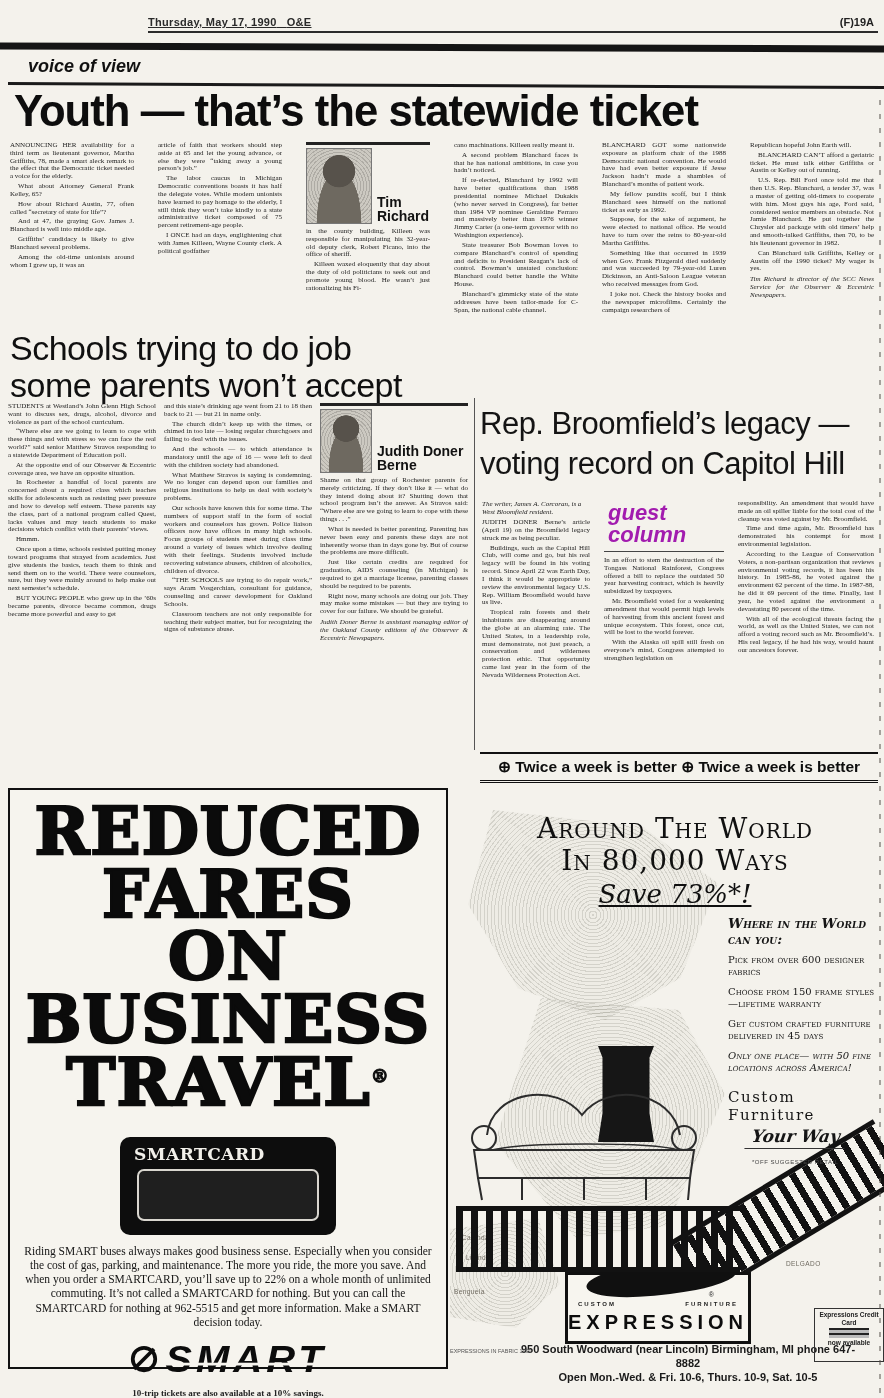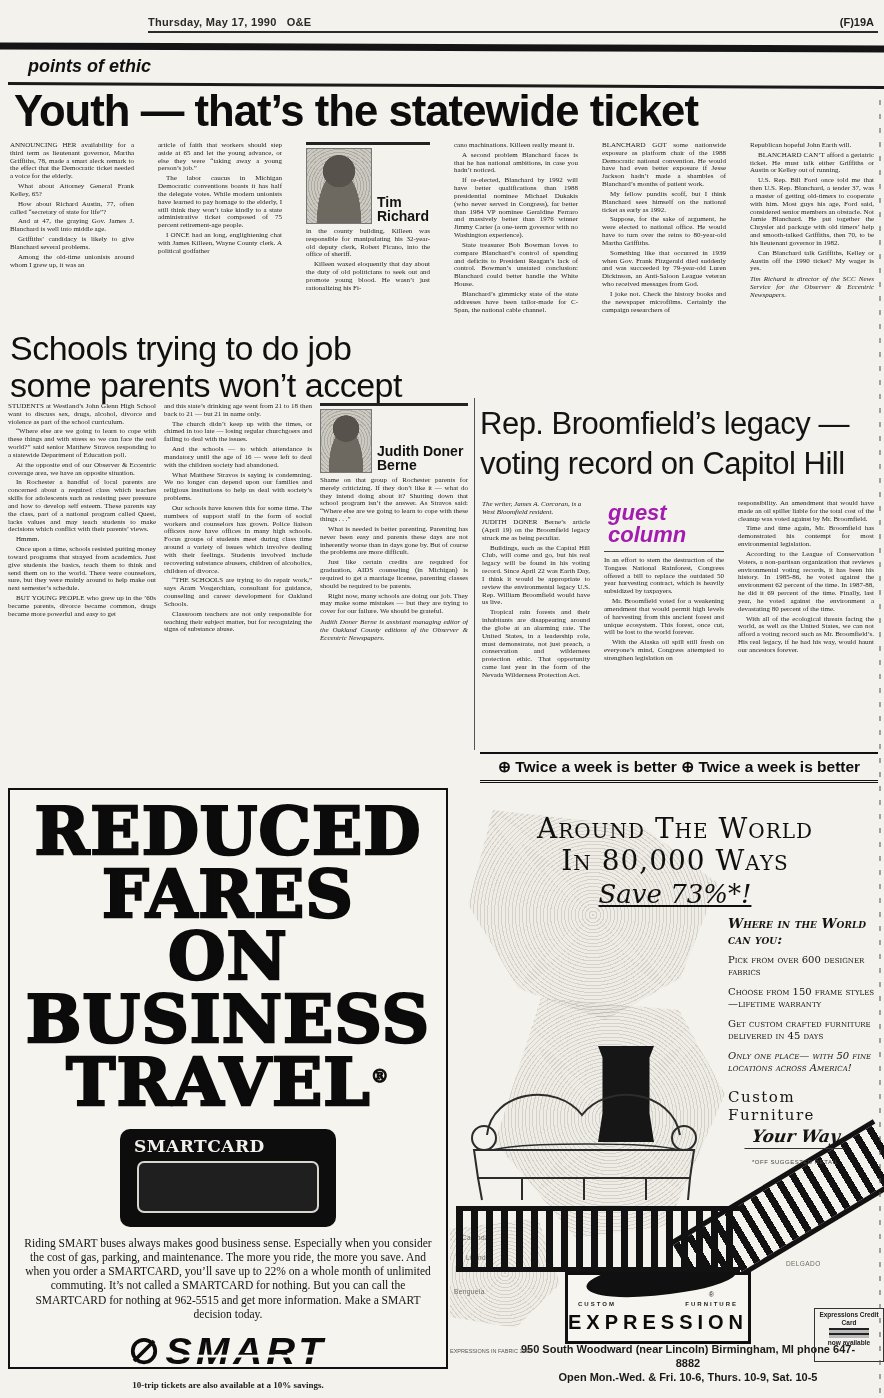--- a/index.html
+++ b/index.html
@@ -1,19 +1,19 @@
 <!DOCTYPE html>
 <html><head>
 <meta charset="utf-8">
 <style>
   html,body{margin:0;padding:0;background:#888;}
   #page{position:relative;width:884px;height:1398px;background:#f4f2ec;overflow:hidden;
         font-family:"Liberation Serif",serif;color:#1b1b1b;}
   
-  .mast-date{position:absolute;left:148px;top:16px;font:bold 11px "Liberation Sans",sans-serif;letter-spacing:.3px;color:#2a2a2a;}
+  .mast-date{position:absolute;left:148px;top:16px;font:bold 11px "Liberation Sans",sans-serif;letter-spacing:.3px;color:#2a2a2a;text-decoration:underline;}
   .mast-rule{position:absolute;left:148px;top:31px;width:730px;height:2px;background:#2b2b2b;}
   .mast-page{position:absolute;right:10px;top:16px;font:bold 11px "Liberation Sans",sans-serif;color:#222;}
   .top-bar{position:absolute;left:0;top:44px;width:884px;height:7px;background:#151515;transform:rotate(.2deg);}
   .kicker{position:absolute;left:28px;top:56px;font:italic bold 18px "Liberation Sans",sans-serif;color:#111;}
   .kicker-rule{position:absolute;left:8px;top:84px;width:876px;height:3px;background:#1a1a1a;transform:rotate(.25deg);}
   .hl1{position:absolute;left:14px;top:88px;width:866px;font:bold 45px/1 "Liberation Sans",sans-serif;color:#0d0d0d;
        transform:scaleX(.97);transform-origin:left;letter-spacing:-1px;white-space:nowrap;}
   
   .cols{position:absolute;display:flex;}
   .col{overflow:hidden;}
@@ -46,21 +46,21 @@
   .guest{font:italic bold 22px/1 "Liberation Sans",sans-serif;color:#a21caf;margin:2px 0 0 4px;}
   .guest-rule{height:1px;background:#444;margin:5px 0 5px 0;}
   
   .banner{position:absolute;left:480px;top:752px;width:398px;border-top:2px solid #111;border-bottom:3px double #111;
           padding:4px 0;font:bold 15.5px "Liberation Sans",sans-serif;text-align:center;color:#0e0e0e;white-space:nowrap;}
   
   .smart-box{position:absolute;left:8px;top:788px;width:436px;height:577px;border:2px solid #111;background:#f6f4ee;text-align:center;}
   .rf{font-family:"DejaVu Serif",serif;font-weight:bold;font-size:66px;line-height:.95;color:#0b0b0b;
       letter-spacing:1px;-webkit-text-stroke:2.5px #0b0b0b;}
   .rf sup{font-size:18px;-webkit-text-stroke:1px #0b0b0b;}
-  .smart-panel{width:216px;height:98px;background:#0d0d0d;border-radius:10px;margin:16px auto 0;text-align:left;}
+  .smart-panel{width:216px;height:98px;background:#0d0d0d;border-radius:10px;margin:24px auto 0;text-align:left;}
   .smart-panel .label{color:#f2f0ea;font:bold 17px "DejaVu Serif",serif;letter-spacing:.5px;padding:7px 0 0 14px;display:block;}
   .smart-card{width:178px;height:48px;background:#1f1f1f;border:2px solid #d9d6cf;border-radius:7px;margin:5px auto 0;}
   .smart-copy{width:414px;margin:9px auto 0;font:11.5px/1.22 "Liberation Serif",serif;text-align:center;color:#141414;}
   .smart-logo{margin-top:8px;display:flex;align-items:center;justify-content:center;gap:6px;}
   .smart-word{position:relative;font:italic 900 40px "Liberation Sans",sans-serif;letter-spacing:4px;color:#0c0c0c;transform:scaleY(.92);}
   .smart-word::after{content:"";position:absolute;left:0;right:0;top:58%;height:3px;background:#f6f4ee;}
   .ten-trip{margin-top:6px;font:bold 9px "Liberation Serif",serif;color:#222;}
   
   .expr{position:absolute;left:450px;top:788px;width:434px;height:610px;}
   .mapblob{position:absolute;background:
@@ -107,41 +107,41 @@
 <div id="page">
 
   <div class="mast-date">
     <span>Thursday, May 17, 1990</span>&nbsp;&nbsp;
     <span>O&amp;E</span>
   </div>
   <div class="mast-rule"></div>
   <div class="mast-page">(F)19A</div>
   <div class="top-bar"></div>
 
-  <div class="kicker">points of ethic</div>
+  <div class="kicker">voice of view</div>
   <div class="kicker-rule"></div>
 
   <div class="hl1">Youth — that’s the statewide ticket</div>
 
   <div class="cols youth-cols">
     <div class="col">
       <div>
           <p>ANNOUNCING HER availability for a third term as lieutenant governor, Martha Griffiths, 78, made a smart aleck remark to the effect that the Democratic ticket needed a voice for the elderly.</p>
           <p>What about Attorney General Frank Kelley, 65?</p>
           <p>How about Richard Austin, 77, often called “secretary of state for life”?</p>
           <p>And at 47, the graying Gov. James J. Blanchard is well into middle age.</p>
           <p>Griffiths’ candidacy is likely to give Blanchard several problems.</p>
           <p>Among the old-time unionists around whom I grew up, it was an</p>
         </div>
     </div>
     <div class="col">
       <div>
           <p>article of faith that workers should step aside at 65 and let the young advance, or else they were “taking away a young person’s job.”</p>
           <p>The labor caucus in Michigan Democratic conventions boasts it has half the delegate votes. While modern unionists have learned to pay homage to the elderly, I still think they won’t take kindly to a state administrative ticket composed of 75 percent retirement-age people.</p>
-          <p>I ONCE had an long, englightening chat with James Killeen, Wayne County clerk. A political godfather</p>
+          <p>I ONCE had an days, englightening chat with James Killeen, Wayne County clerk. A political godfather</p>
         </div>
     </div>
     <div class="col">
       <div class="byline-box">
         <div class="halftone tim-photo"></div>
         <div class="byline-name">
           <div>Tim</div>
           <div>Richard</div>
         </div>
       </div>

